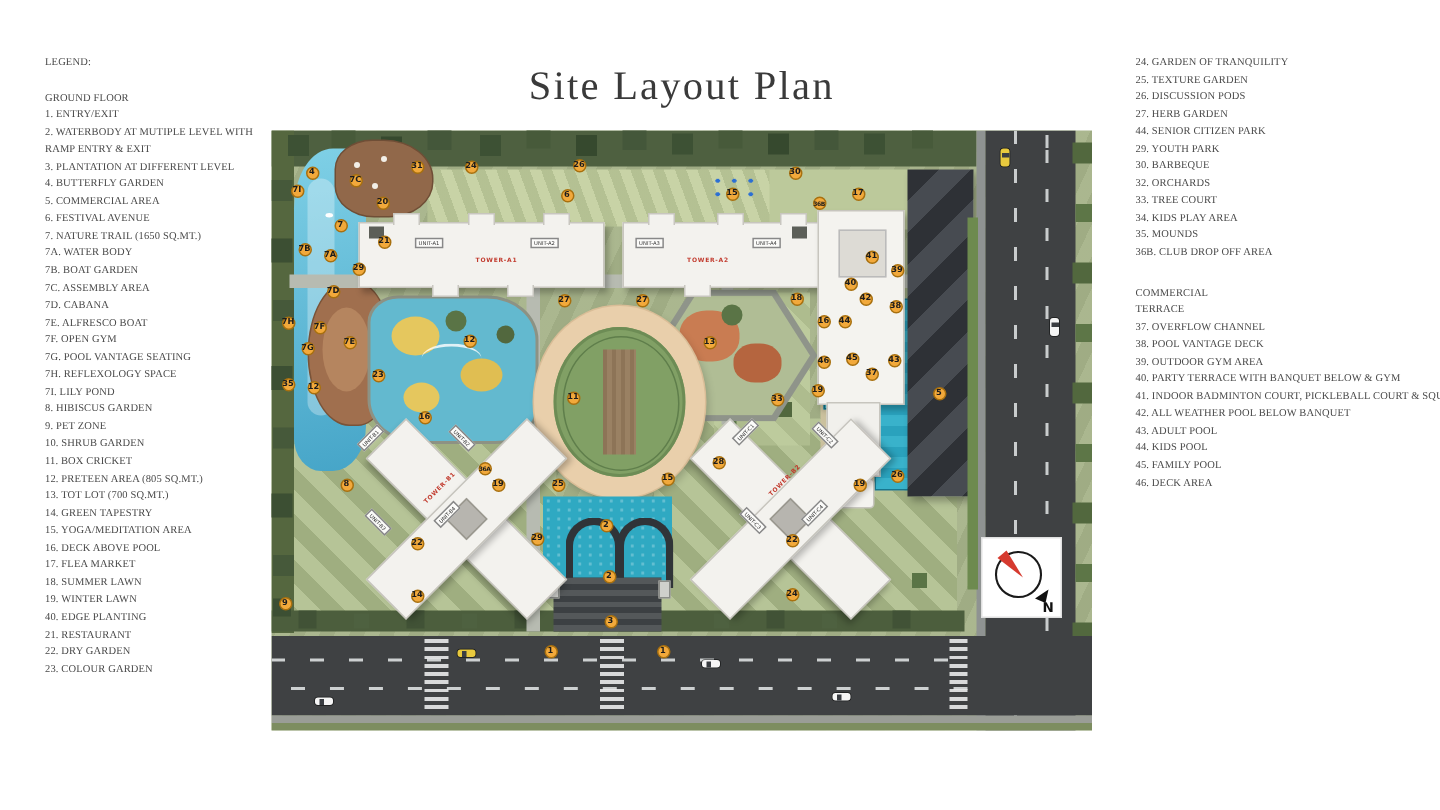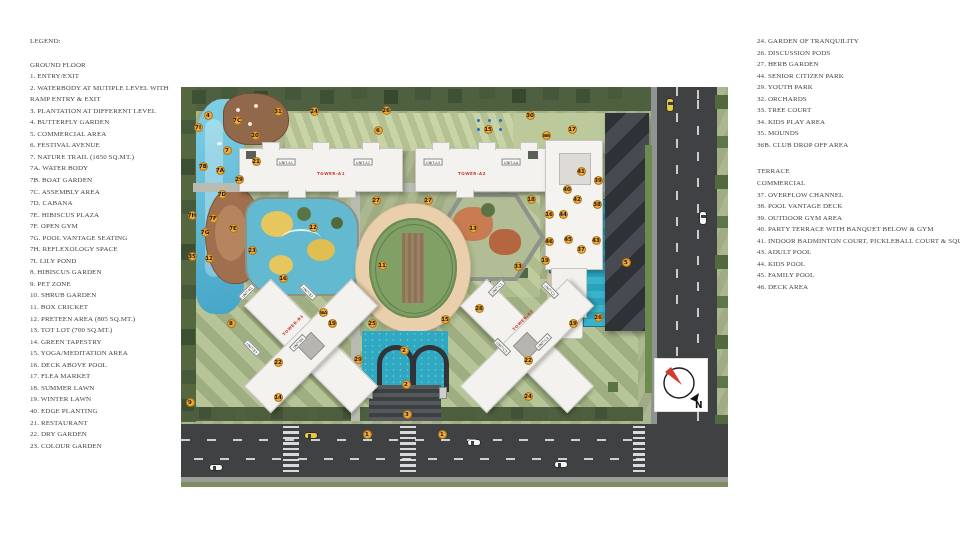--- a/index.html
+++ b/index.html
@@ -130,39 +130,40 @@
   .car{position:absolute;border-radius:2px;box-shadow:0 0 0 .5px rgba(0,0,0,.6);z-index:35;}
   .car.h{width:12px;height:5px;}  .car.v{width:6px;height:12px;}
   .car.h::after{content:"";position:absolute;left:3px;top:.5px;width:2.5px;height:4px;background:#3a3d42;}
   .car.v::after{content:"";position:absolute;left:.5px;top:3px;width:5px;height:2.5px;background:#3a3d42;}
 </style>
 </head>
 <body>
 
 <div id="stage">
 
+  <div id="title" class="abs">Site Layout Plan</div>
 
   <div id="legend-left" class="abs legend-col">
     <div class="legend-line">LEGEND:</div>
     <div class="legend-gap"></div>
     <div class="legend-line">GROUND FLOOR</div>
     <div id="legend-left-list">
         <div class="legend-line">1. ENTRY/EXIT</div>
         <div class="legend-line">2. WATERBODY AT MUTIPLE LEVEL WITH</div>
         <div class="legend-line">RAMP ENTRY &amp; EXIT</div>
         <div class="legend-line">3. PLANTATION AT DIFFERENT LEVEL</div>
         <div class="legend-line">4. BUTTERFLY GARDEN</div>
         <div class="legend-line">5. COMMERCIAL AREA</div>
         <div class="legend-line">6. FESTIVAL AVENUE</div>
         <div class="legend-line">7. NATURE TRAIL (1650 SQ.MT.)</div>
         <div class="legend-line">7A. WATER BODY</div>
         <div class="legend-line">7B. BOAT GARDEN</div>
         <div class="legend-line">7C. ASSEMBLY AREA</div>
         <div class="legend-line">7D. CABANA</div>
-        <div class="legend-line">7E. HIBISCUS PLAZA</div>
+        <div class="legend-line">7E. ALFRESCO BOAT</div>
         <div class="legend-line">7F. OPEN GYM</div>
         <div class="legend-line">7G. POOL VANTAGE SEATING</div>
         <div class="legend-line">7H. REFLEXOLOGY SPACE</div>
         <div class="legend-line">7I. LILY POND</div>
         <div class="legend-line">8. HIBISCUS GARDEN</div>
         <div class="legend-line">9. PET ZONE</div>
         <div class="legend-line">10. SHRUB GARDEN</div>
         <div class="legend-line">11. BOX CRICKET</div>
         <div class="legend-line">12. PRETEEN AREA (805 SQ.MT.)</div>
         <div class="legend-line">13. TOT LOT (700 SQ.MT.)</div>
@@ -175,41 +176,44 @@
         <div class="legend-line">40. EDGE PLANTING</div>
         <div class="legend-line">21. RESTAURANT</div>
         <div class="legend-line">22. DRY GARDEN</div>
         <div class="legend-line">23. COLOUR GARDEN</div>
       </div>
   </div>
 
   <div id="legend-right" class="abs legend-col">
     <div id="legend-right-top">
         <div class="legend-line">24. GARDEN OF TRANQUILITY</div>
+        <div class="legend-line">25. TEXTURE GARDEN</div>
         <div class="legend-line">26. DISCUSSION PODS</div>
         <div class="legend-line">27. HERB GARDEN</div>
         <div class="legend-line">44. SENIOR CITIZEN PARK</div>
         <div class="legend-line">29. YOUTH PARK</div>
+        <div class="legend-line">30. BARBEQUE</div>
         <div class="legend-line">32. ORCHARDS</div>
         <div class="legend-line">33. TREE COURT</div>
         <div class="legend-line">34. KIDS PLAY AREA</div>
         <div class="legend-line">35. MOUNDS</div>
         <div class="legend-line">36B. CLUB DROP OFF AREA</div>
       </div>
     <div class="legend-gap2"></div>
     <div id="legend-right-section">
+        <div class="legend-line">COMMERCIAL</div>
         <div class="legend-line">TERRACE</div>
-        <div class="legend-line">COMMERCIAL</div>
       </div>
     <div id="legend-right-bottom">
         <div class="legend-line">37. OVERFLOW CHANNEL</div>
         <div class="legend-line">38. POOL VANTAGE DECK</div>
         <div class="legend-line">39. OUTDOOR GYM AREA</div>
         <div class="legend-line">40. PARTY TERRACE WITH BANQUET BELOW &amp; GYM</div>
         <div class="legend-line">41. INDOOR BADMINTON COURT, PICKLEBALL COURT &amp; SQUASH COURT</div>
+        <div class="legend-line">42. ALL WEATHER POOL BELOW BANQUET</div>
         <div class="legend-line">43. ADULT POOL</div>
         <div class="legend-line">44. KIDS POOL</div>
         <div class="legend-line">45. FAMILY POOL</div>
         <div class="legend-line">46. DECK AREA</div>
       </div>
   </div>
 
   <div id="plan" class="abs">
     <div class="abs lawn-stripes"></div>
     <div class="abs patchA"></div>

